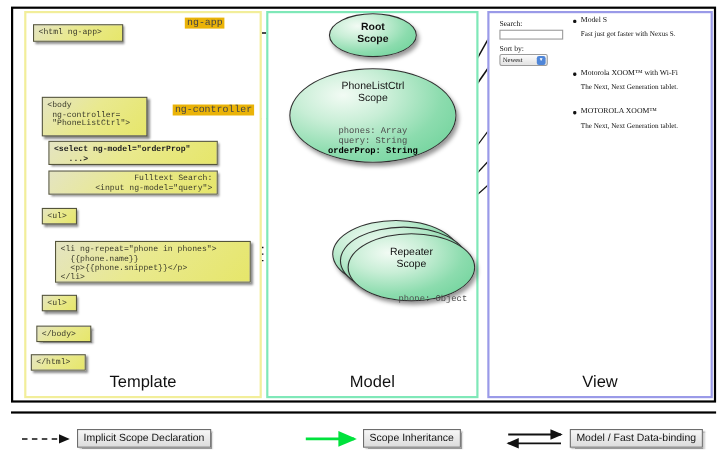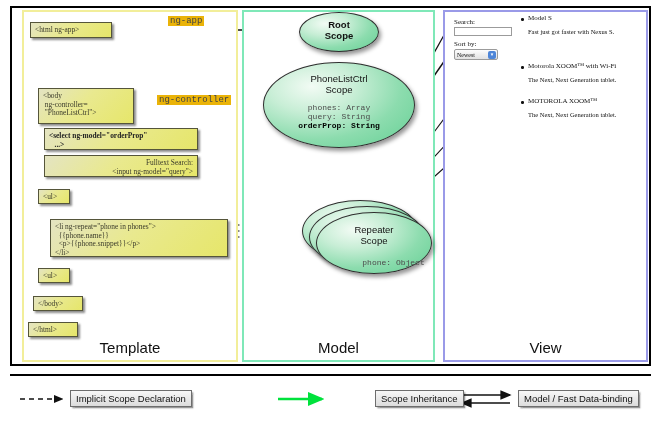--- a/index.html
+++ b/index.html
@@ -21,21 +21,21 @@
   #panel-view{left:443px;width:205px;border-color:#9a9ae8;}
 
   .panel-label{position:absolute;bottom:4px;left:0;width:100%;
                text-align:center;font-size:15px;color:#111;margin-top:20px;}
 
   
   .code{position:absolute;box-sizing:border-box;
         background:linear-gradient(135deg,#e4e4c2 0%,#e9e98f 45%,#e6e66a 100%);
         border:1px solid #55553a;
         box-shadow:2px 2px 2px rgba(0,0,0,.45);
-        font-family:Liberation Serif, serif;
+        font-family:Liberation Mono, monospace;
         font-size:7.4px;line-height:8.6px;color:#3a3a2a;
         padding:3px 4px;white-space:pre;}
   .code.bold{font-weight:bold;color:#222;}
 
   
   .ellipse{position:absolute;box-sizing:border-box;border-radius:50%;
            border:1px solid #2f2f2f;
            background:radial-gradient(ellipse at 32% 28%,
                      #f2fbf4 0%,#c8eed6 30%,#8cdcae 62%,#63cf93 100%);
            box-shadow:2px 3px 4px rgba(0,0,0,.42);
@@ -178,35 +178,35 @@
       <div>Root</div>
       <div>Scope</div>
     </div>
   </div>
 
   <div class="ellipse" style="left:263px;top:62px;width:152px;height:86px;">
     <div class="ell-title" style="padding-top:10px;">
       <div>PhoneListCtrl</div>
       <div>Scope</div>
     </div>
-    <div class="ell-props" style="margin-top:8px;">
+    <div class="ell-props" style="margin-top:20px;">
       <div>phones: Array</div>
       <div>query: String</div>
       <div style="font-weight:bold;color:#000;">orderProp: String</div>
     </div>
   </div>
 
   <div class="ellipse" style="left:302px;top:200px;width:116px;height:62px;"></div>
   <div class="ellipse" style="left:309px;top:206px;width:116px;height:62px;"></div>
   <div class="ellipse" style="left:316px;top:212px;width:116px;height:62px;">
     <div class="ell-title" style="padding-top:11px;">
       <div>Repeater</div>
       <div>Scope</div>
     </div>
-    <div class="ell-props" style="margin-top:12px;padding-left:39px;">
+    <div class="ell-props" style="margin-top:22px;padding-left:39px;">
       <div>phone: Object</div>
     </div>
   </div>
 
   <div class="panel" id="panel-view">
     <div class="panel-label">View</div>
   </div>
 
   <div class="v-label" style="left:454px;top:18px;">Search:</div>
   <input class="v-input" type="text" style="left: 454px; top: 27px; width: 58px; height: 9px; font-size: 6px; padding: 0px 2px;" value="">
@@ -241,17 +241,17 @@
           <path d="M0,0 L7,3 L0,6 z" fill="#00e23c"></path>
         </marker>
       </defs>
       <path d="M10,25 L52,25" stroke="#111" stroke-width="1.4" stroke-dasharray="5,4" fill="none" marker-end="url(#lh)"></path>
       <path d="M268,25 L312,25" stroke="#00e23c" stroke-width="2.4" fill="none" marker-end="url(#lhg)"></path>
       <path d="M452,21 L500,21" stroke="#111" stroke-width="1.6" fill="none" marker-end="url(#lh)"></path>
       <path d="M500,29 L452,29" stroke="#111" stroke-width="1.6" fill="none" marker-end="url(#lh)"></path>
     </svg>
 
     <div class="leg-box" style="left:60px;top:16px;">Implicit Scope Declaration</div>
-    <div class="leg-box" style="left:320px;top:16px;margin-left:45px;">Scope Inheritance</div>
+    <div class="leg-box" style="left:320px;top:16px;">Scope Inheritance</div>
     <div class="leg-box" style="left:508px;top:16px;">Model / Fast Data-binding</div>
   </div>
 
 </div>
 
 </body></html>

